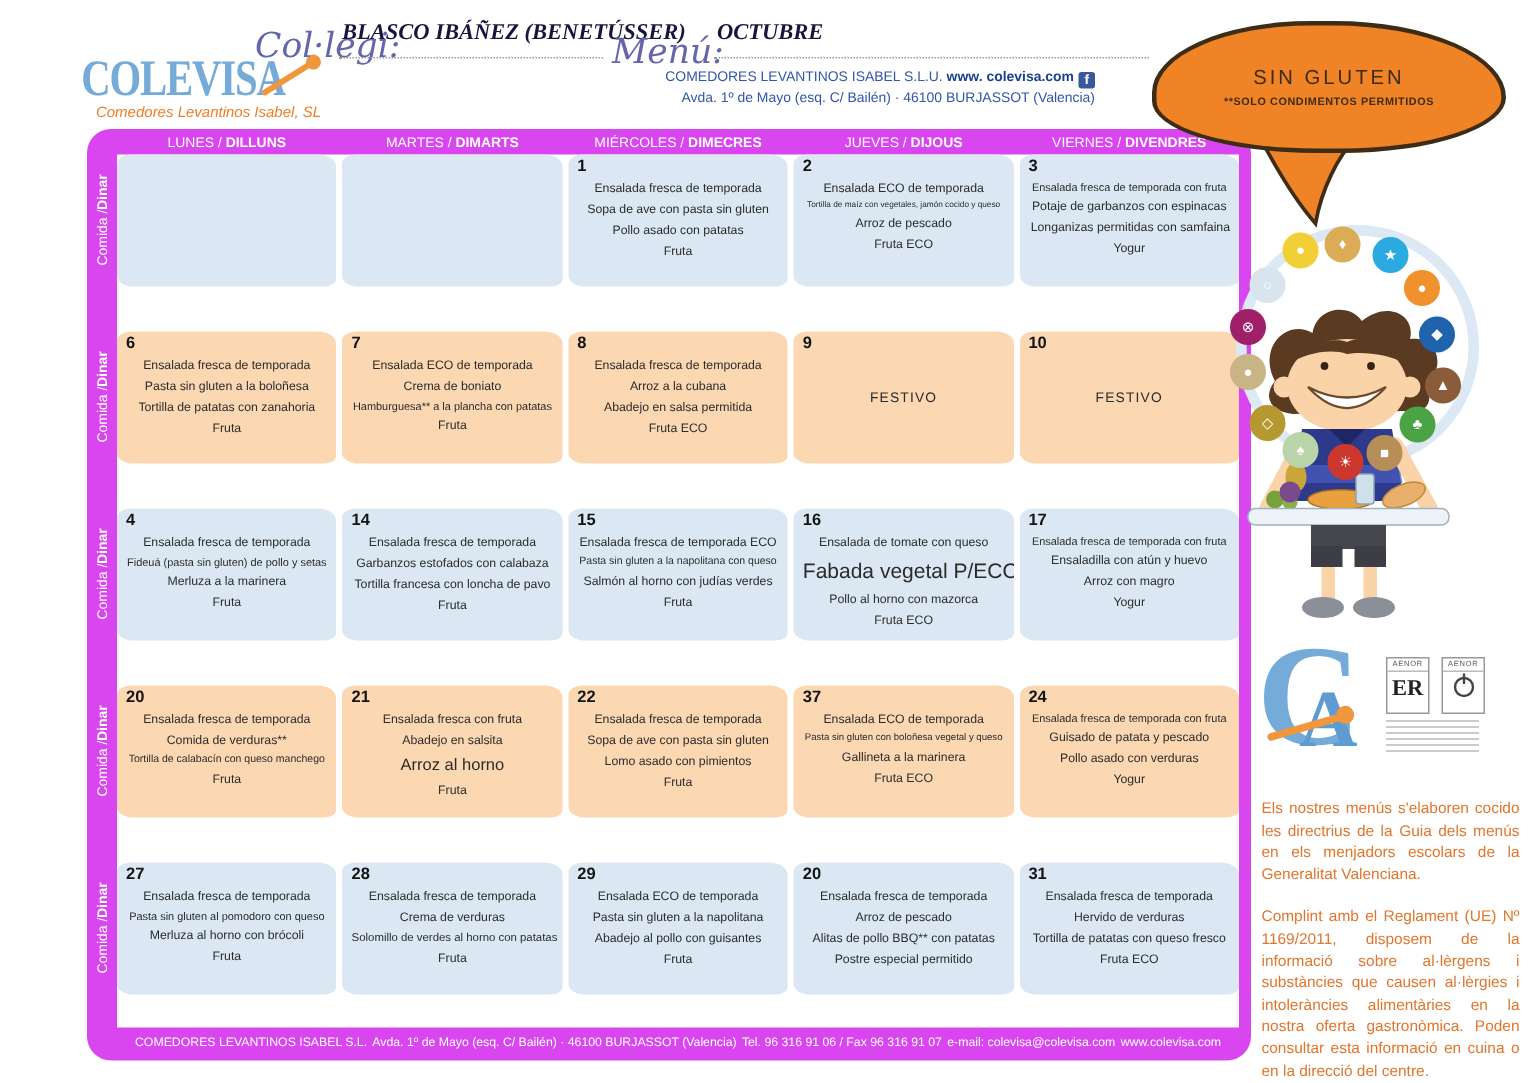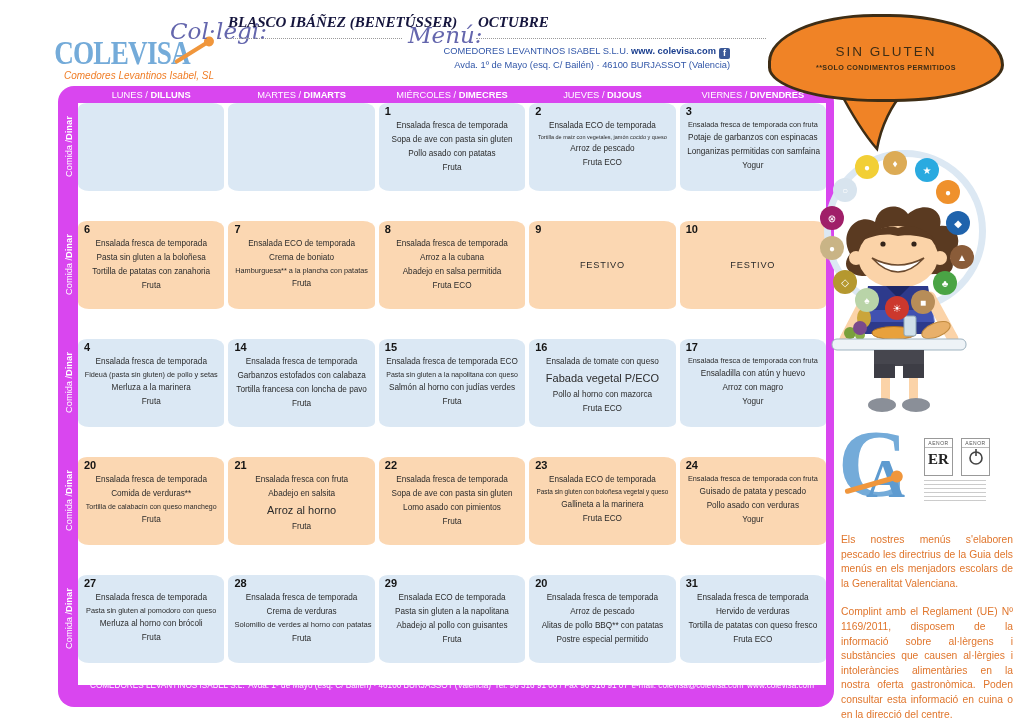--- a/index.html
+++ b/index.html
@@ -49,21 +49,21 @@
   .tone-blue .cal-cell{background:#dbe8f4;}
   .tone-peach .cal-cell{background:#fbd7b2;}
   .day-num{font-weight:bold;font-size:11px;color:#141414;height:14px;}
   .menu{text-align:center;color:#2b2b2b;line-height:1.7;}
   .menu-line{white-space:nowrap;font-size:8.2px;}
   .menu.festivo{height:58px;display:flex;align-items:center;justify-content:center;}
   .menu.festivo .menu-line{font-size:9.2px!important;letter-spacing:.8px;}
   .row-label{position:absolute;left:2px;width:17px;writing-mode:vertical-rl;transform:rotate(180deg);
              display:flex;align-items:center;justify-content:center;color:#fff;font-size:9.3px;white-space:nowrap;}
   .row-label b{font-weight:bold;}
-  .cal-footer{position:absolute;left:20px;right:8px;bottom:0;height:26px;display:flex;
+  .cal-footer{position:absolute;left:20px;right:8px;bottom:0;height:26px;display:flex;align-items:center;
               justify-content:space-between;padding:0 12px;color:#fff;font-size:8.2px;white-space:nowrap;}
 
   
   .ring{position:absolute;left:824px;top:150px;width:148px;height:148px;border:7px solid #dce8f3;
         border-radius:50%;z-index:1;}
   .boy{position:absolute;left:830px;top:202px;width:140px;height:215px;z-index:3;}
   .allergen{position:absolute;width:24px;height:24px;border-radius:50%;display:flex;align-items:center;
             justify-content:center;color:#fff;font-size:10px;z-index:4;}
   .ca-logo{position:absolute;left:838px;top:430px;width:84px;height:88px;z-index:2;}
   .ca-c{position:absolute;left:0;top:-14px;font-family:"Liberation Serif",serif;font-weight:bold;
@@ -228,21 +228,21 @@
               <div class="menu-line" style="font-size: 8.2px;">Ensalada fresca de temporada ECO</div>
               <div class="menu-line" style="font-size: 7px;">Pasta sin gluten a la napolitana con queso</div>
               <div class="menu-line" style="font-size: 8.2px;">Salmón al horno con judías verdes</div>
               <div class="menu-line" style="font-size: 8.2px;">Fruta</div>
             </div>
           </div>
           <div class="cal-cell">
             <div class="day-num">16</div>
             <div class="menu">
               <div class="menu-line" style="font-size: 8.2px;">Ensalada de tomate con queso</div>
-              <div class="menu-line" style="font-size: 11px;">Fabada vegetal P/ECO</div>
+              <div class="menu-line" style="font-size: 14px;">Fabada vegetal P/ECO</div>
               <div class="menu-line" style="font-size: 8.2px;">Pollo al horno con mazorca</div>
               <div class="menu-line" style="font-size: 8.2px;">Fruta ECO</div>
             </div>
           </div>
           <div class="cal-cell">
             <div class="day-num">17</div>
             <div class="menu">
               <div class="menu-line" style="font-size: 7.3px;">Ensalada fresca de temporada con fruta</div>
               <div class="menu-line" style="font-size: 8.2px;">Ensaladilla con atún y huevo</div>
               <div class="menu-line" style="font-size: 8.2px;">Arroz con magro</div>
@@ -272,21 +272,21 @@
           <div class="cal-cell">
             <div class="day-num">22</div>
             <div class="menu">
               <div class="menu-line" style="font-size: 8.2px;">Ensalada fresca de temporada</div>
               <div class="menu-line" style="font-size: 8.2px;">Sopa de ave con pasta sin gluten</div>
               <div class="menu-line" style="font-size: 8.2px;">Lomo asado con pimientos</div>
               <div class="menu-line" style="font-size: 8.2px;">Fruta</div>
             </div>
           </div>
           <div class="cal-cell">
-            <div class="day-num">23</div>
+            <div class="day-num">37</div>
             <div class="menu">
               <div class="menu-line" style="font-size: 8.2px;">Ensalada ECO de temporada</div>
               <div class="menu-line" style="font-size: 6.4px;">Pasta sin gluten con boloñesa vegetal y queso</div>
               <div class="menu-line" style="font-size: 8.2px;">Gallineta a la marinera</div>
               <div class="menu-line" style="font-size: 8.2px;">Fruta ECO</div>
             </div>
           </div>
           <div class="cal-cell">
             <div class="day-num">24</div>
             <div class="menu">
@@ -434,21 +434,21 @@
         <svg width="16" height="18" viewBox="0 0 16 18">
             <circle cx="8" cy="10" r="6" fill="none" stroke="#444" stroke-width="1.6"></circle>
             <line x1="8" y1="1" x2="8" y2="8" stroke="#444" stroke-width="1.6"></line>
           </svg>
       </div>
     </div>
   </div>
   <div class="badge-sub"></div>
 
   <div class="sidebar-text">
-    <p>Els nostres menús s'elaboren pescado les directrius de la Guia dels menús en els menjadors escolars de la Generalitat Valenciana.</p>
+    <p>Els nostres menús s'elaboren cocido les directrius de la Guia dels menús en els menjadors escolars de la Generalitat Valenciana.</p>
     <p>Complint amb el Reglament (UE) Nº 1169/2011, disposem de la informació sobre al·lèrgens i substàncies que causen al·lèrgies i intoleràncies alimentàries en la nostra oferta gastronòmica. Poden consultar esta informació en cuina o en la direcció del centre.</p>
   </div>
 
 <div class="allergen" style="left: 833px; top: 178px; background: rgb(216, 228, 238);">○</div>
     <div class="allergen" style="left: 855px; top: 155px; background: rgb(242, 207, 54);">●</div>
     <div class="allergen" style="left: 883px; top: 151px; background: rgb(220, 171, 85);">♦</div>
     <div class="allergen" style="left: 915px; top: 158px; background: rgb(42, 170, 224);">★</div>
     <div class="allergen" style="left: 936px; top: 180px; background: rgb(239, 145, 44);">●</div>
     <div class="allergen" style="left: 946px; top: 211px; background: rgb(31, 99, 172);">◆</div>
     <div class="allergen" style="left: 950px; top: 245px; background: rgb(138, 92, 57);">▲</div>

